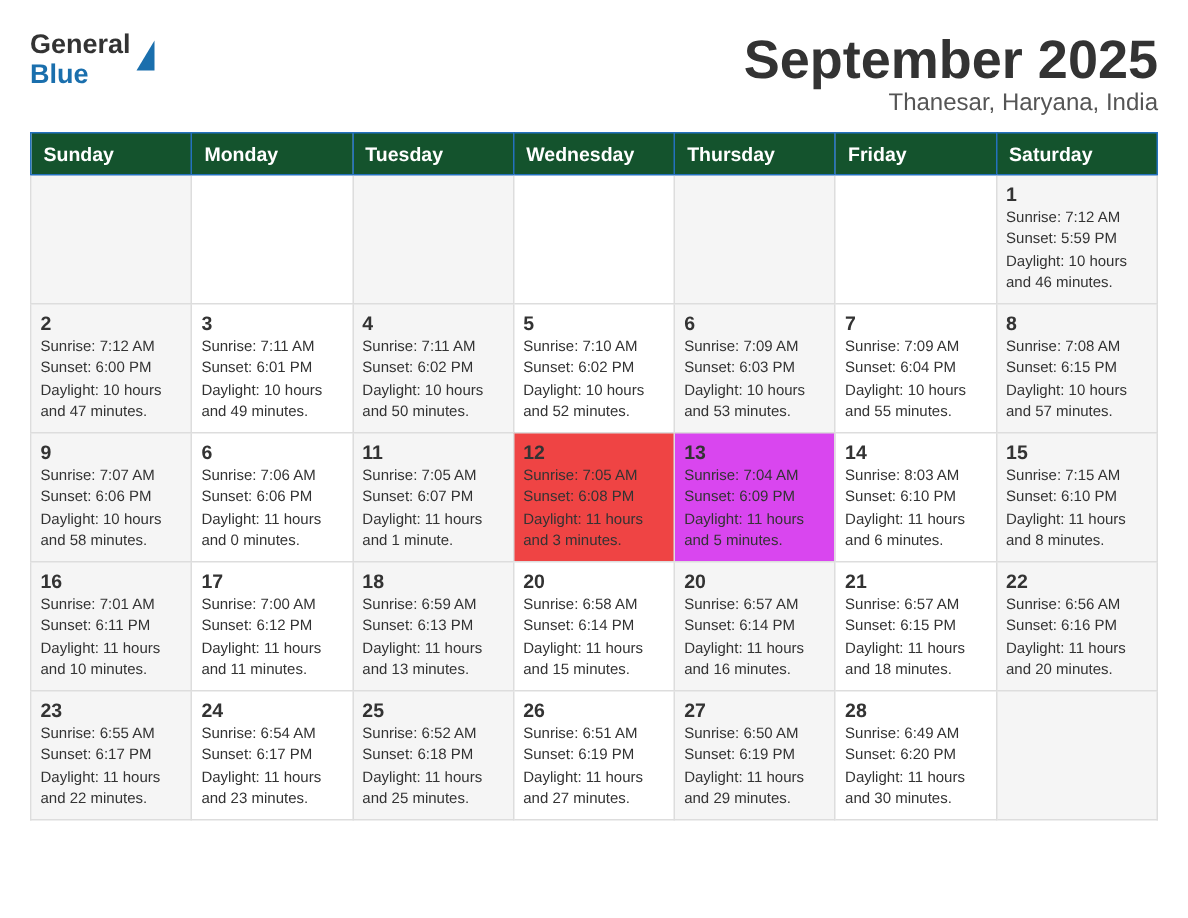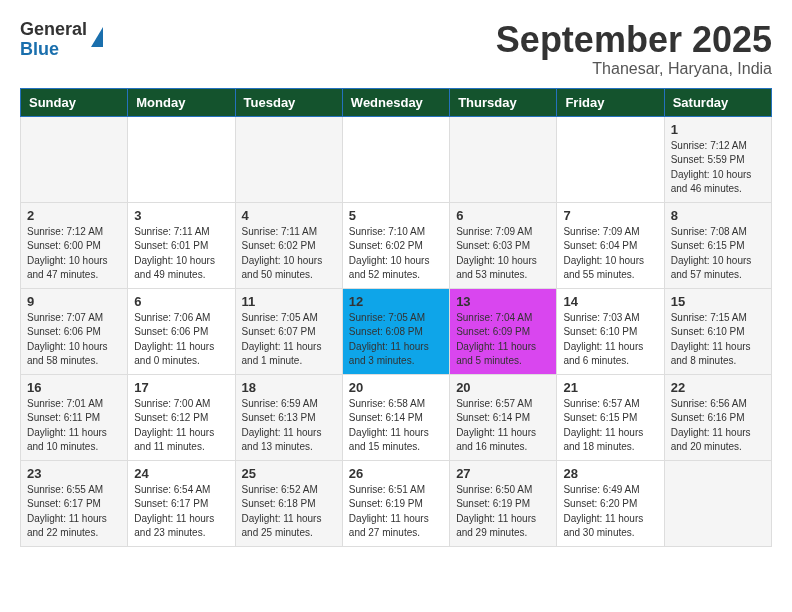--- a/index.html
+++ b/index.html
@@ -215,37 +215,37 @@
 Daylight: 11 hours
 and 0 minutes.</div>
         </td>
         <td style="background-color: rgb(245, 245, 245);">
           <span class="day-num">11</span>
           <div class="day-info" style="white-space: pre-line;">Sunrise: 7:05 AM
 Sunset: 6:07 PM
 Daylight: 11 hours
 and 1 minute.</div>
         </td>
-        <td style="background-color: #0ea5e9;">
+        <td style="background-color: #ef4444;">
           <span class="day-num">12</span>
           <div class="day-info" style="white-space: pre-line;">Sunrise: 7:05 AM
 Sunset: 6:08 PM
 Daylight: 11 hours
 and 3 minutes.</div>
         </td>
         <td style="background-color: #d946ef;">
           <span class="day-num">13</span>
           <div class="day-info" style="white-space: pre-line;">Sunrise: 7:04 AM
 Sunset: 6:09 PM
 Daylight: 11 hours
 and 5 minutes.</div>
         </td>
         <td style="background-color: rgb(255, 255, 255);">
           <span class="day-num">14</span>
-          <div class="day-info" style="white-space: pre-line;">Sunrise: 7:03 AM
+          <div class="day-info" style="white-space: pre-line;">Sunrise: 8:03 AM
 Sunset: 6:10 PM
 Daylight: 11 hours
 and 6 minutes.</div>
         </td>
         <td style="background-color: rgb(245, 245, 245);">
           <span class="day-num">15</span>
           <div class="day-info" style="white-space: pre-line;">Sunrise: 7:15 AM
 Sunset: 6:10 PM
 Daylight: 11 hours
 and 8 minutes.</div>

